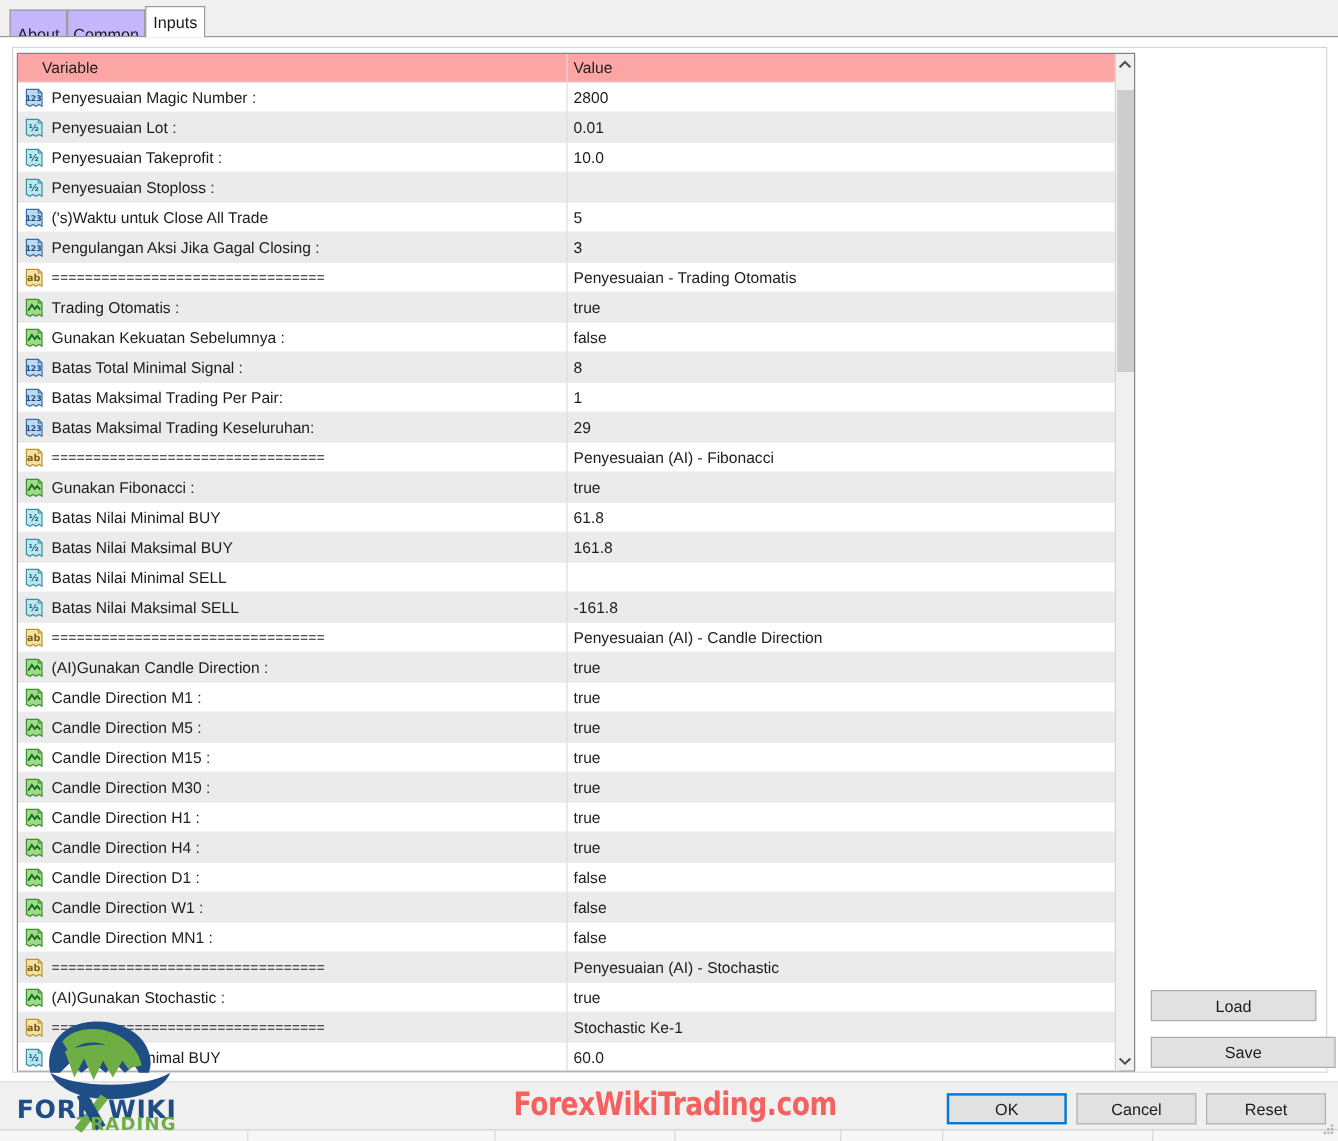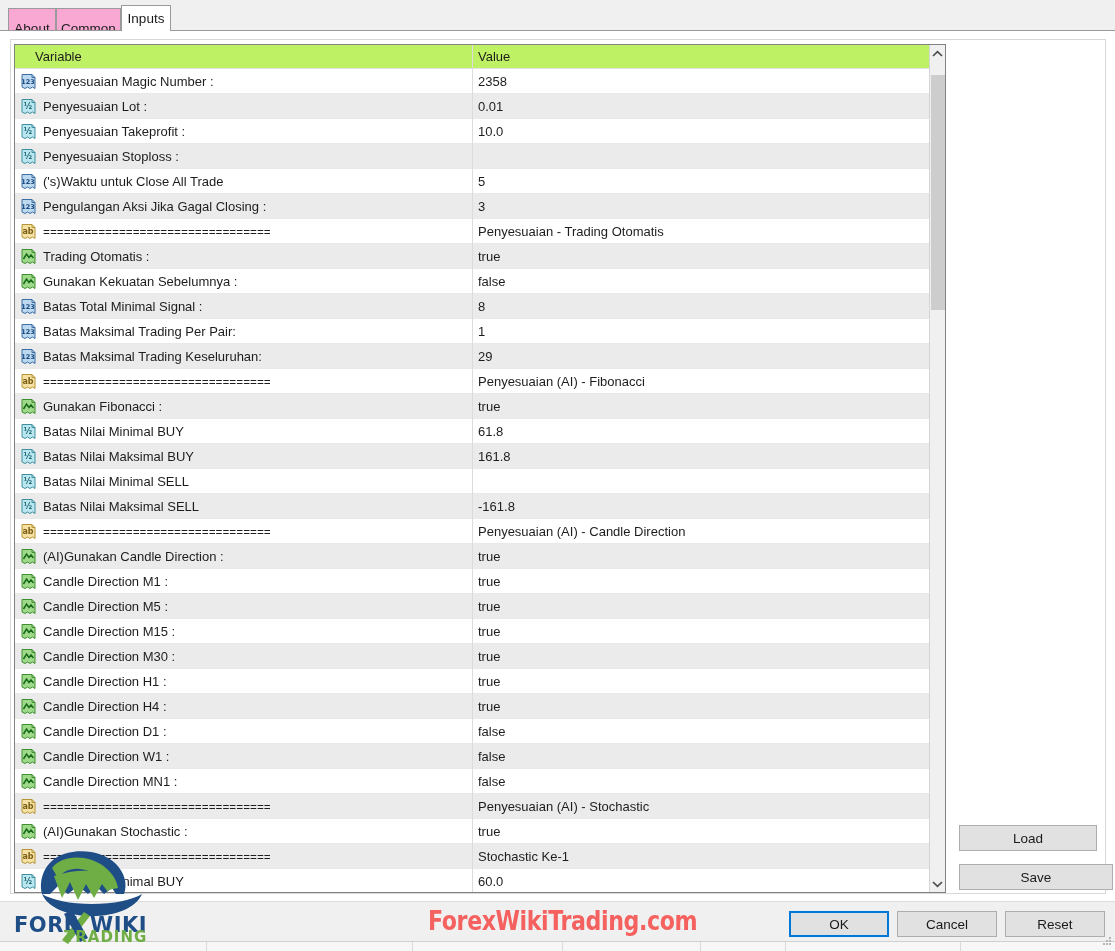--- a/index.html
+++ b/index.html
@@ -10,21 +10,21 @@
     font-size:13px;
     color:#1d1d1d;
     overflow:hidden;
     position:relative;
   }
 
   
   .tabstrip{position:absolute;left:0;top:0;width:1115px;height:31px;background:#f0f0f0;}
   .tab{
     position:absolute;top:8px;height:40px;
-    background:#f9a8d4;border:1px solid #9a9a9a;border-bottom:none;
+    background:#c4b5fd;border:1px solid #9a9a9a;border-bottom:none;
     font-size:13.5px;color:#1a1a1a;
     display:flex;align-items:center;justify-content:center;
     box-sizing:border-box;
   }
   .tab.active{background:#ffffff;top:5px;height:26px;border-color:#9a9a9a;z-index:5;}
 
   
   .client{
     position:absolute;left:0;top:30px;width:1115px;height:871px;
     background:#ffffff;border-top:1px solid #9a9a9a;box-sizing:border-box;
@@ -34,21 +34,21 @@
     background:#ffffff;border:1px solid #d8d8d8;box-sizing:border-box;
   }
 
   
   .grid{
     position:absolute;left:14px;top:44px;width:932px;height:849px;
     border:1px solid #828282;background:#ffffff;box-sizing:border-box;
     overflow:hidden;
   }
   .gridhead{
-    position:relative;height:24px;background:#bef264;border-bottom:1px solid #e3e3e3;
+    position:relative;height:24px;background:#fca5a5;border-bottom:1px solid #e3e3e3;
     box-sizing:border-box;
   }
   .gridhead .hcell{position:absolute;top:4px;font-size:13px;color:#1d1d1d;}
   .hcol1{left:20px;}
   .hcol2{left:463px;}
 
   .rows{position:absolute;left:0;top:24px;width:918px;}
   .row{
     position:relative;height:25px;width:918px;
     border-bottom:1px solid #e9e9e9;box-sizing:border-box;
@@ -155,21 +155,21 @@
       <div class="row white">
         <span class="icon">
           <svg width="17" height="17" viewBox="0 0 17 17">
             <path d="M2 1.5 H12 L15 4.5 V15.5 L12.5 14 L10 15.5 L7.5 14 L5 15.5 L2 14 Z" fill="#bcd9f0" stroke="#3a6ea5" stroke-width="1"></path>
             <path d="M12 1.5 V4.5 H15" fill="none" stroke="#3a6ea5" stroke-width="1"></path>
             <text x="8" y="11" text-anchor="middle" font-family="DejaVu Sans, sans-serif" font-size="6.5" font-weight="bold" fill="#1a4a80">123</text>
           </svg>
         </span>
         <div class="vname">Penyesuaian Magic Number :</div>
         <div class="vsep"></div>
-        <div class="vval">2358</div>
+        <div class="vval">2800</div>
       </div>
       <div class="row alt">
         <span class="icon">
           <svg width="17" height="17" viewBox="0 0 17 17">
             <path d="M2 1.5 H12 L15 4.5 V15.5 L12.5 14 L10 15.5 L7.5 14 L5 15.5 L2 14 Z" fill="#b9e6ef" stroke="#3f8fa0" stroke-width="1"></path>
             <path d="M12 1.5 V4.5 H15" fill="none" stroke="#3f8fa0" stroke-width="1"></path>
             <text x="8" y="11" text-anchor="middle" font-family="DejaVu Sans, sans-serif" font-size="8" font-weight="bold" fill="#16606e">½</text>
           </svg>
         </span>
         <div class="vname">Penyesuaian Lot :</div>

